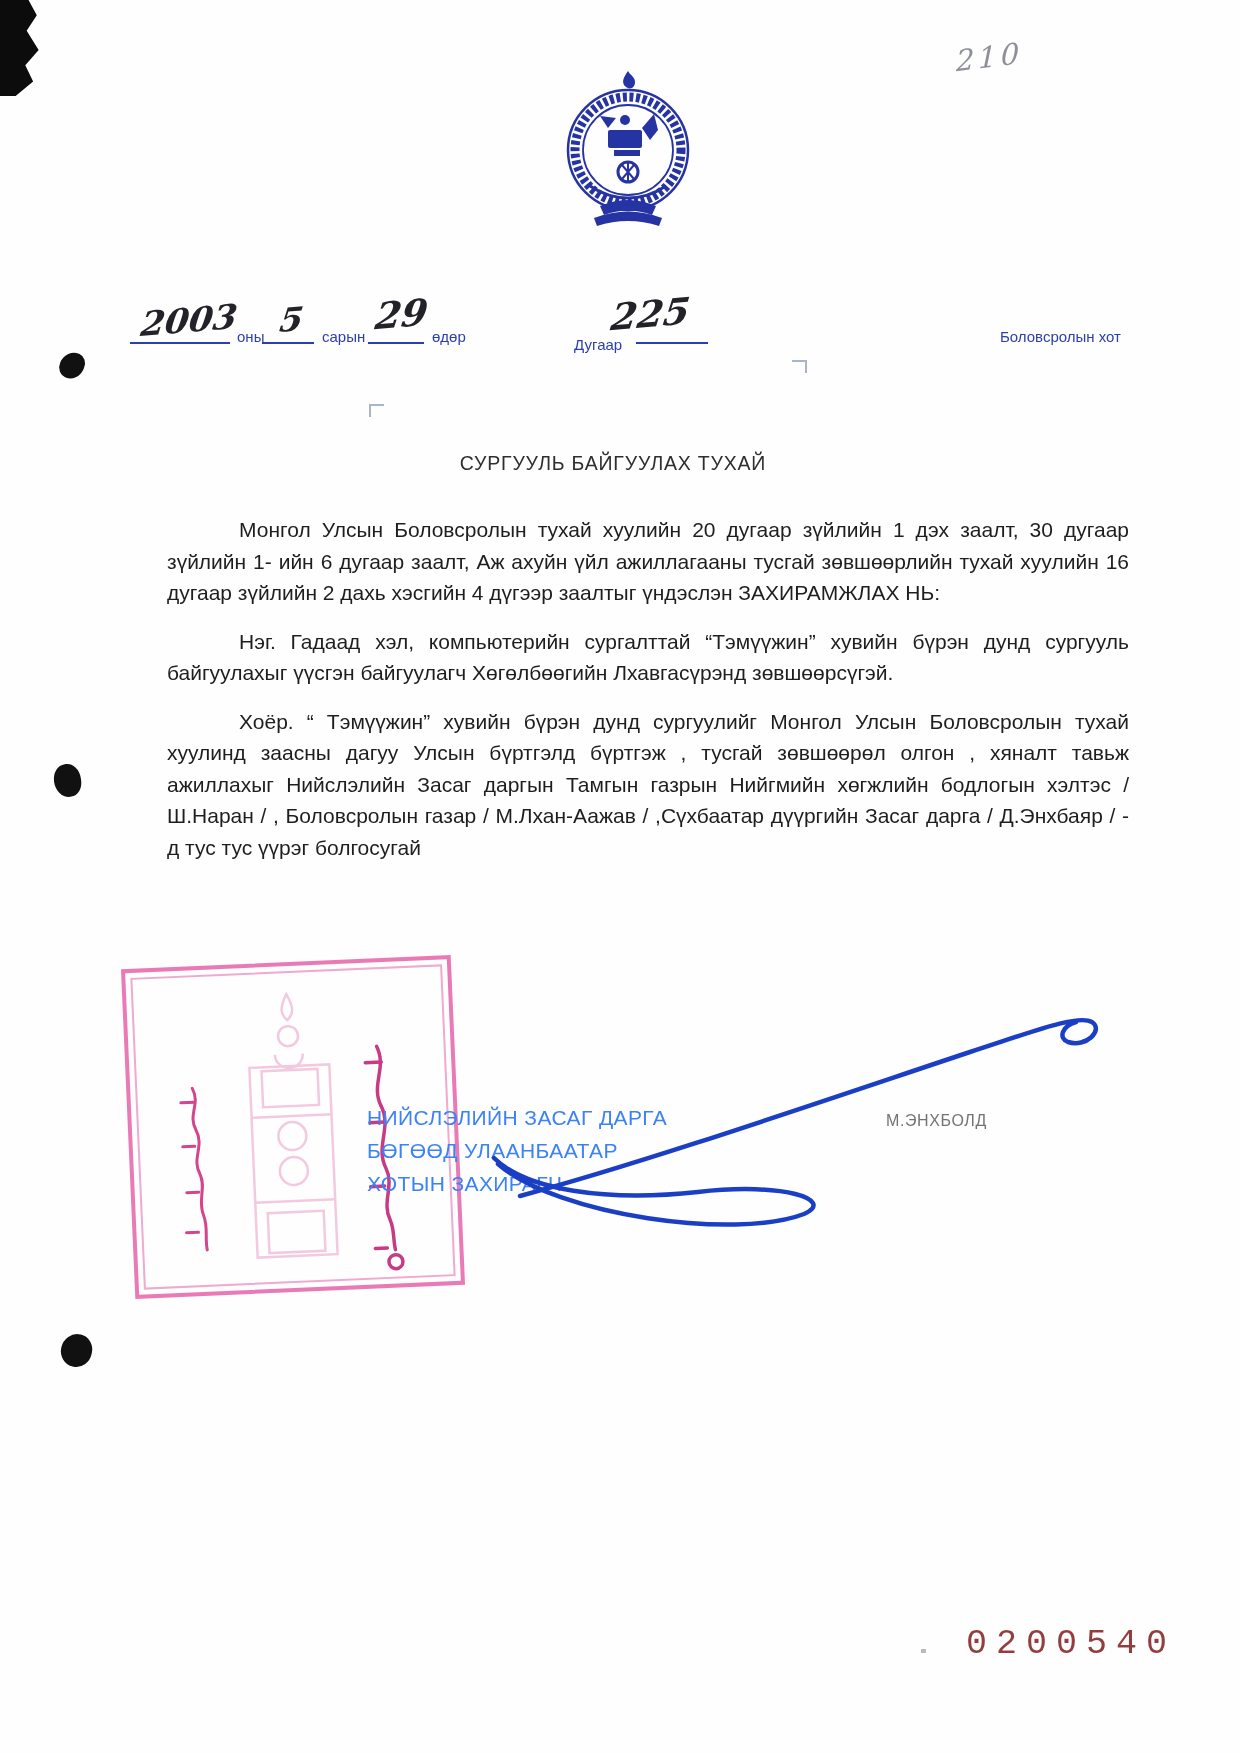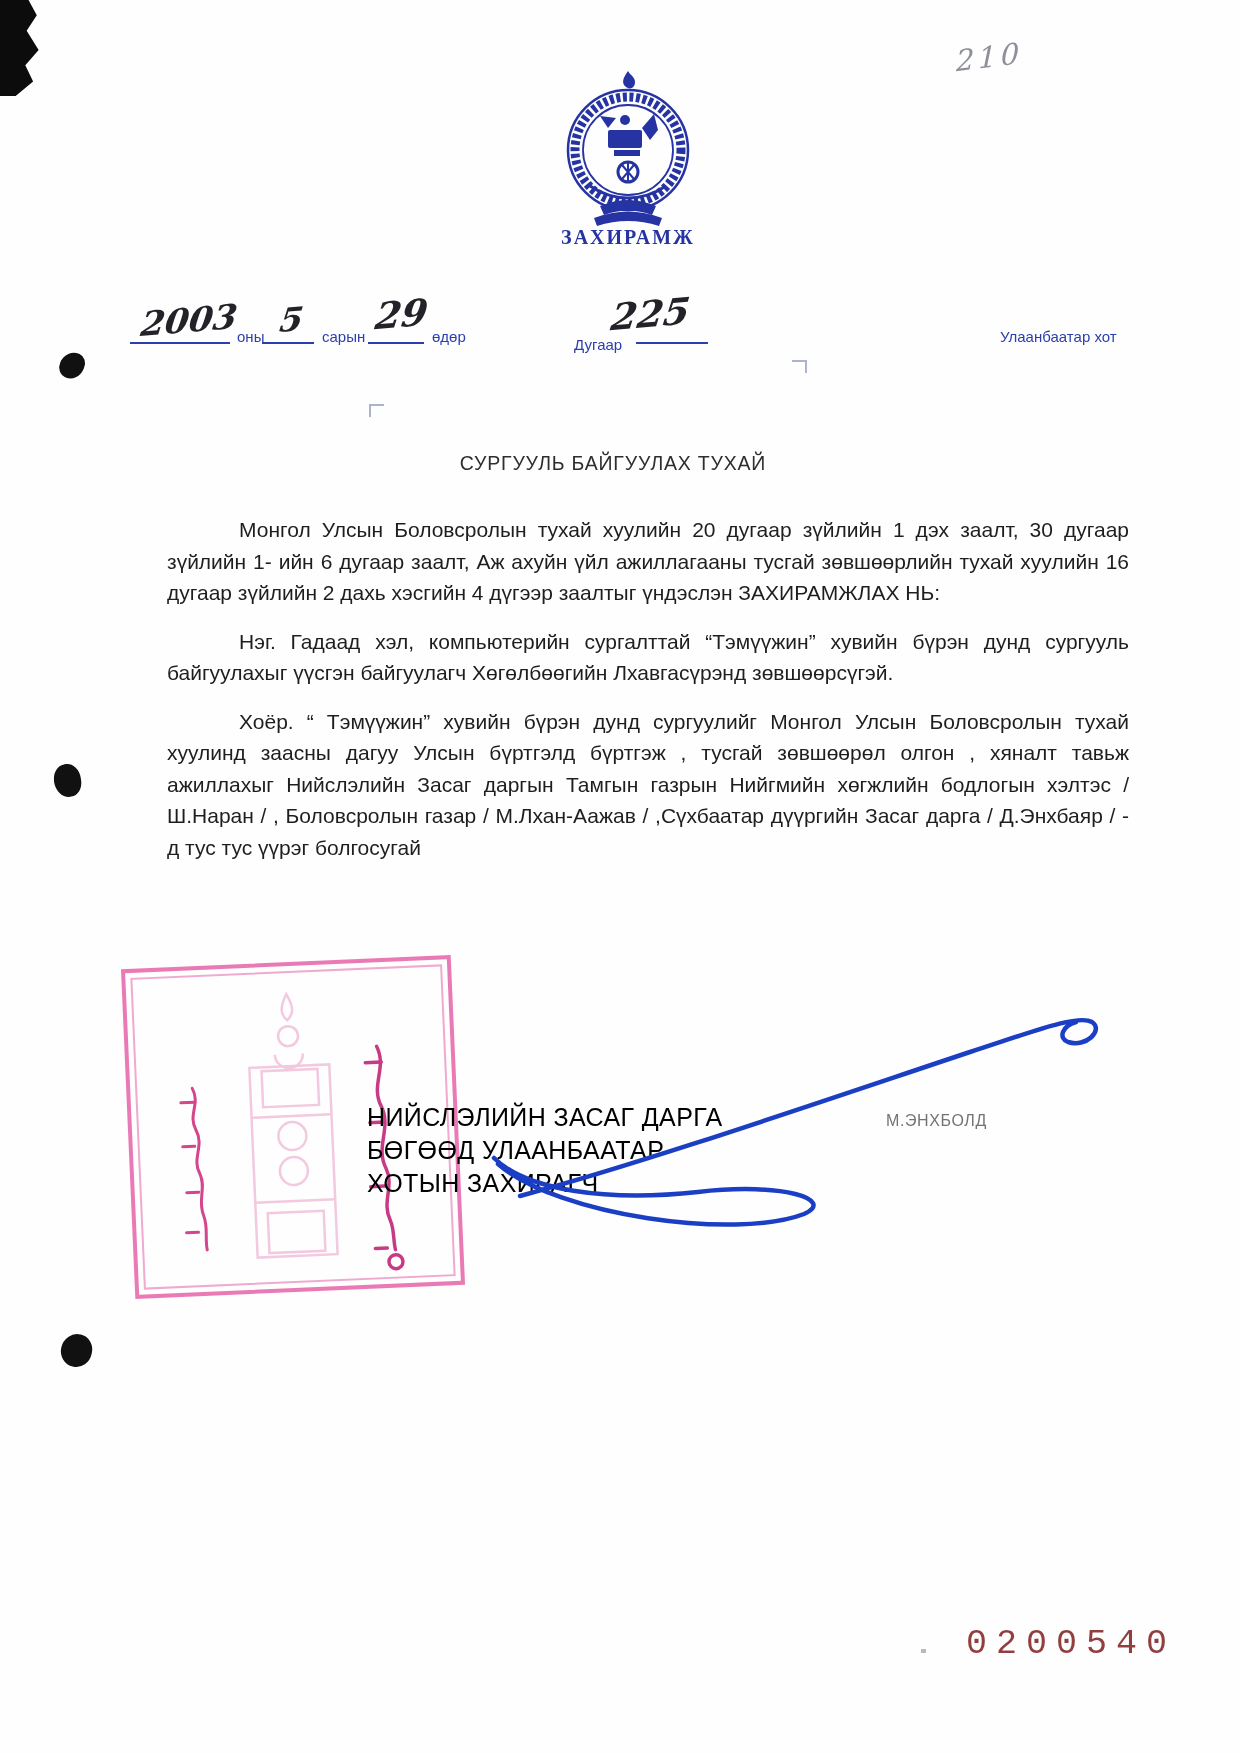--- a/index.html
+++ b/index.html
@@ -40,22 +40,22 @@
   
   .body-text{position:absolute;left:167px;top:498px;width:962px;
     font-size:21px;line-height:31.5px;text-align:justify;color:#1e1e1e;}
   .body-text p{margin:16px 0 17px 0;text-indent:72px;}
   
   .stamp{position:absolute;left:128px;top:962px;width:322px;height:322px;
     transform:rotate(-2.5deg);border:4px solid rgba(228,85,160,.78);z-index:2;}
   .stamp::before{content:"";position:absolute;inset:5px;border:2px solid rgba(228,85,160,.5);}
   .stamp svg{position:absolute;inset:0;}
   
-  .sig-titles{position:absolute;left:367px;top:1101px;font-size:25px;line-height:33px;
-    color:#000000;letter-spacing:.4px;z-index:3;}
+  .sig-titles{position:absolute;left:367px;top:1101px;font-size:21px;line-height:33px;
+    color:#3b82f6;letter-spacing:.4px;z-index:3;}
   .sig-name{position:absolute;left:886px;top:1112px;font-size:16px;color:#737373;
     letter-spacing:.6px;z-index:3;}
   .sig-svg{position:absolute;left:440px;top:968px;z-index:4;pointer-events:none;}
   
   .registry-number{position:absolute;left:966px;top:1624px;font-family:Liberation Mono, monospace;
     font-size:35px;letter-spacing:9px;color:#7f1d1d;opacity:.85;}
   .registry-dot{position:absolute;left:921px;top:1649px;width:5px;height:4px;background:#8c8c8c;opacity:.6;}
 </style>
 </head>
 <body>
@@ -87,36 +87,35 @@
         <path d="M38 118 q18 12 38 12 q20 0 38 -12" stroke-width="3"></path>
       </g>
       <g fill="#2633a2" stroke="none">
         <path d="M48 138 q28 -12 56 0 l-4 9 q-24 -9 -48 0 z"></path>
         <path d="M42 150 q34 -13 68 0 l-3 8 q-31 -10 -62 0 z"></path>
       </g>
     </svg>
   </div>
 
   <div class="org-title">
-    <div>ЗАХИРАМЖ</div>
   </div>
 
   <span class="hand hand-year">2003</span>
   <div class="dl-line" style="left:130px;top:342px;width:100px;"></div>
   <span class="dl-label" style="left:237px;top:328px;">оны</span>
   <span class="hand hand-month">5</span>
   <div class="dl-line" style="left:262px;top:342px;width:52px;"></div>
   <span class="dl-label" style="left:322px;top:328px;">сарын</span>
   <span class="hand hand-day">29</span>
   <div class="dl-line" style="left:368px;top:342px;width:56px;"></div>
   <span class="dl-label" style="left:432px;top:328px;">өдөр</span>
   <span class="dl-label" style="left:574px;top:336px;">Дугаар</span>
   <span class="hand hand-num">225</span>
   <div class="dl-line" style="left:636px;top:342px;width:72px;"></div>
-  <span class="dl-label" style="left:1000px;top:328px;">Улаанбаатар хот</span>
+  <span class="dl-label" style="left:1000px;top:328px;">Боловсролын хот</span>
 
   <div class="crop crop-l"></div>
   <div class="crop crop-r"></div>
   <div class="doc-title">СУРГУУЛЬ БАЙГУУЛАХ ТУХАЙ</div>
 
   <div class="body-text">
     <p>Монгол Улсын Боловсролын тухай хуулийн 20 дугаар зүйлийн 1 дэх заалт, 30 дугаар зүйлийн 1- ийн 6 дугаар заалт, Аж  ахуйн үйл ажиллагааны тусгай зөвшөөрлийн тухай хуулийн 16 дугаар зүйлийн 2 дахь хэсгийн  4 дүгээр заалтыг үндэслэн ЗАХИРАМЖЛАХ НЬ:</p>
     <p>Нэг.  Гадаад хэл, компьютерийн сургалттай “Тэмүүжин” хувийн  бүрэн дунд сургууль  байгуулахыг  үүсгэн  байгуулагч  Хөгөлбөөгийн  Лхавгасүрэнд зөвшөөрсүгэй.</p>
     <p>Хоёр.  “ Тэмүүжин”  хувийн  бүрэн  дунд  сургуулийг  Монгол  Улсын Боловсролын тухай хуулинд заасны дагуу Улсын бүртгэлд бүртгэж , тусгай зөвшөөрөл олгон , хяналт тавьж  ажиллахыг Нийслэлийн  Засаг даргын Тамгын газрын Нийгмийн хөгжлийн бодлогын хэлтэс / Ш.Наран / , Боловсролын газар / М.Лхан-Аажав / ,Сүхбаатар дүүргийн Засаг дарга / Д.Энхбаяр / - д тус тус үүрэг болгосугай</p>
   </div>

